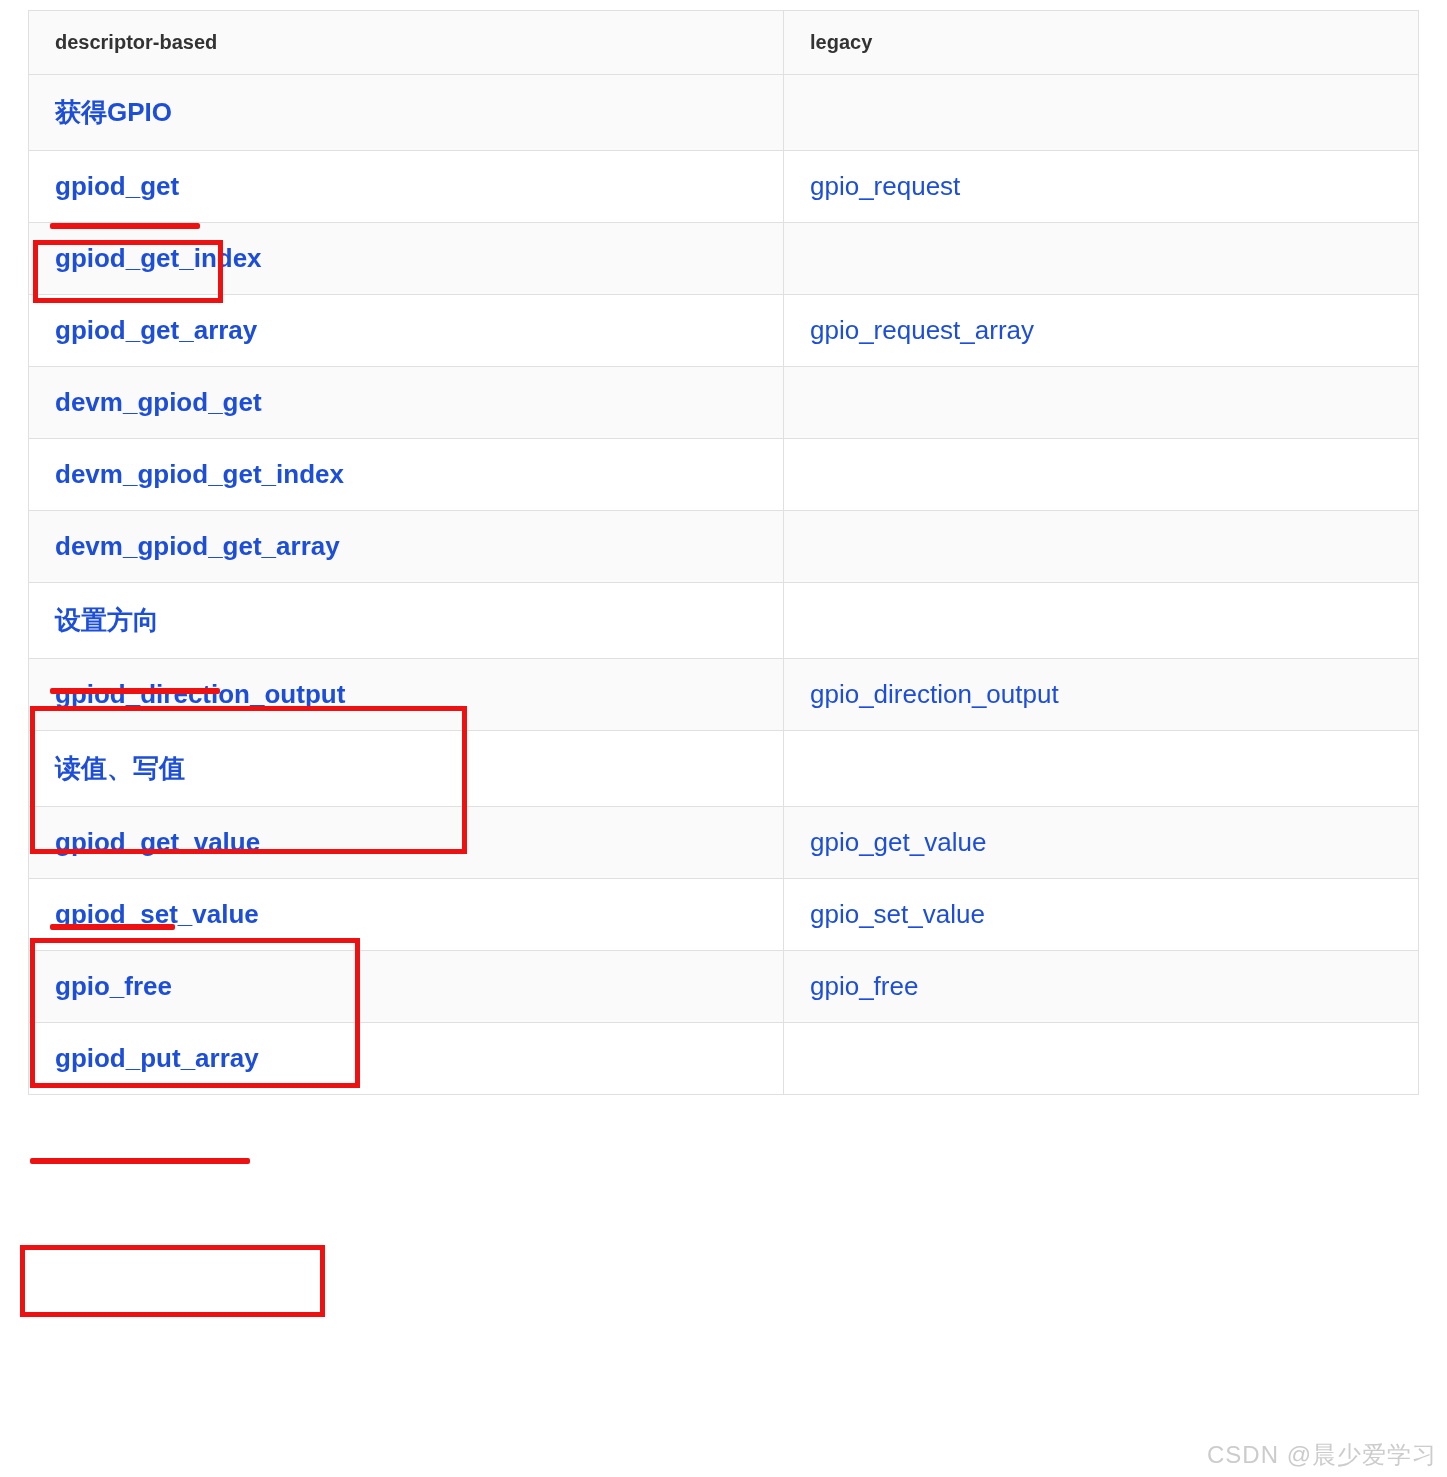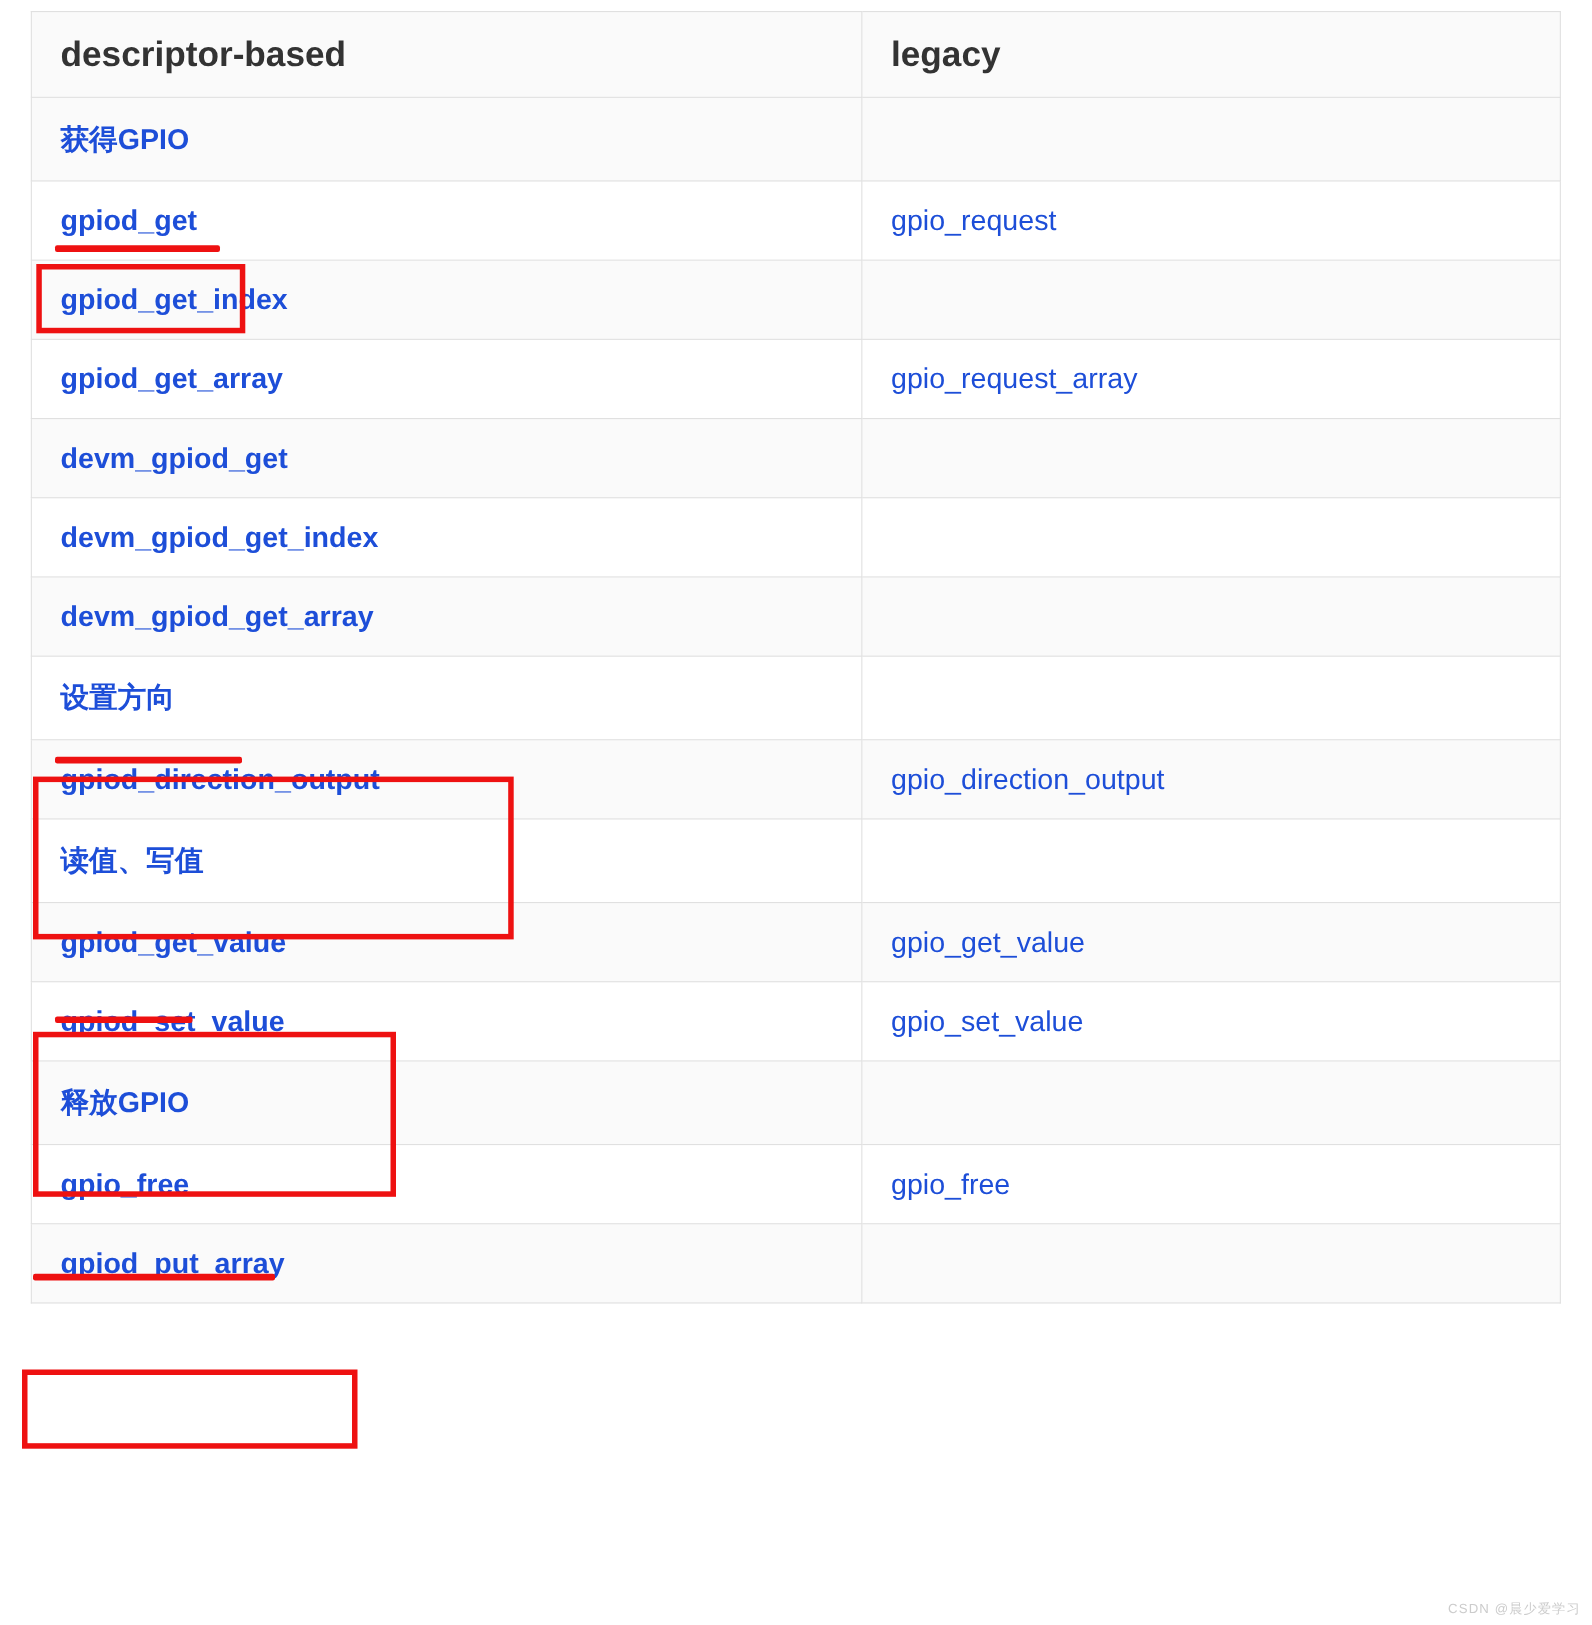--- a/index.html
+++ b/index.html
@@ -29,21 +29,21 @@
   table.api th, table.api td {
     border: 1px solid #e0e0e0;
     padding: 20px 26px;
     text-align: left;
     vertical-align: middle;
     font-weight: 400;
   }
   table.api th {
     font-weight: 700;
     background: #fafafa;
-    font-size: 32px;
+    font-size: 20px;
   }
   table.api tr:nth-child(odd) td { background: #fafafa; }
   table.api tr:nth-child(even) td { background: #ffffff; }
   table.api td.left { font-weight: 700; color: #1d4ed8; }
   table.api td.right { font-weight: 400; color: #1d4ed8; }
   .col1 { width: 755px; }
   .col2 { width: auto; }
 
   
   .annot {
@@ -56,21 +56,21 @@
     height: 6px;
     background: #e11;
     border-radius: 2px;
     pointer-events: none;
   }
 
   .watermark {
     position: absolute;
     right: 10px;
     bottom: 6px;
-    font-size: 12px;
+    font-size: 24px;
     color: #ccc;
     letter-spacing: 1px;
   }
 </style>
 </head>
 <body>
 
 <div class="page">
 
   <table class="api">
@@ -127,24 +127,20 @@
         </tr>
         <tr>
           <td class="left">gpiod_get_value</td>
           <td class="right">gpio_get_value</td>
         </tr>
         <tr>
           <td class="left">gpiod_set_value</td>
           <td class="right">gpio_set_value</td>
         </tr>
         <tr>
-          <td class="left">释放GPIO</td>
-          <td class="right"></td>
-        </tr>
-        <tr>
           <td class="left">gpio_free</td>
           <td class="right">gpio_free</td>
         </tr>
         <tr>
           <td class="left">gpiod_put_array</td>
           <td class="right"></td>
         </tr>
       </tbody>
   </table>
 </div>

